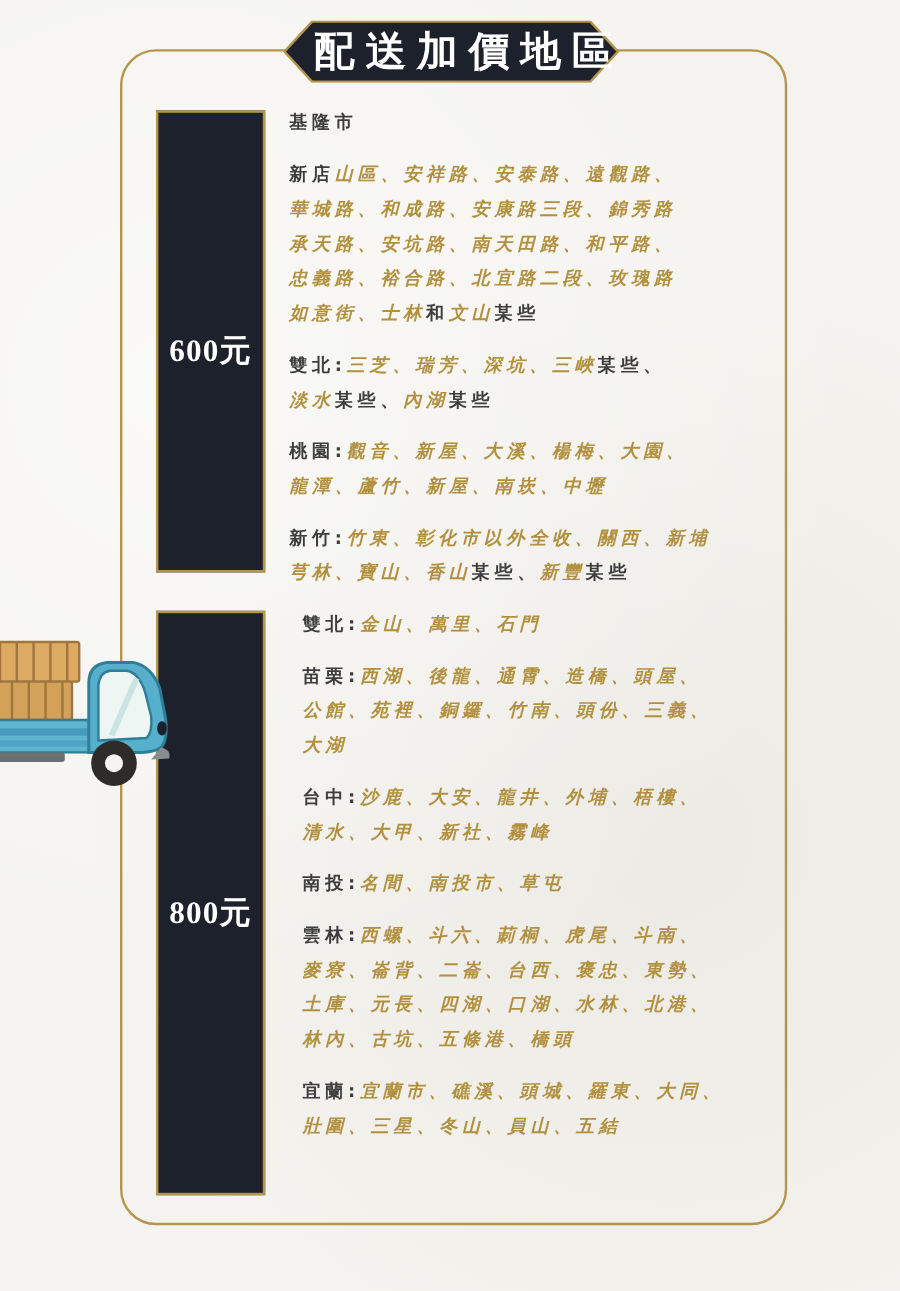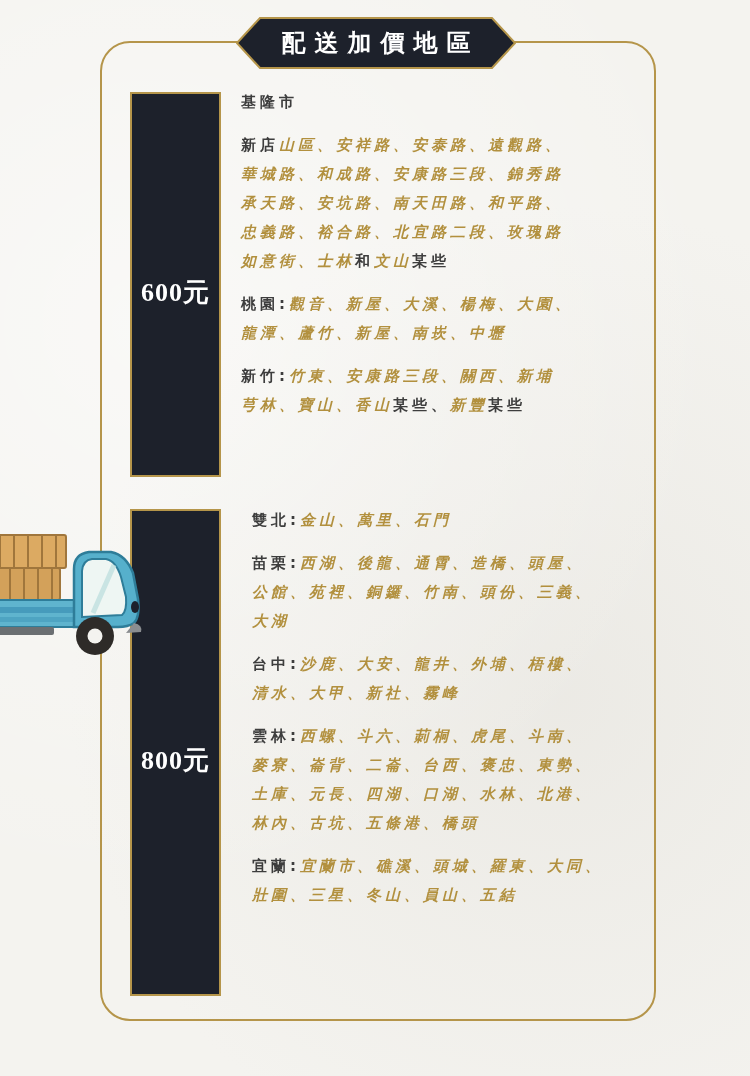--- a/index.html
+++ b/index.html
@@ -25,26 +25,26 @@
     background: transparent;
   }
   .banner {
     position: absolute;
     left: 236px; top: 17px;
     width: 280px; height: 52px;
   }
   .banner svg { display: block; }
   .banner-title {
     position: absolute;
-    left: 0; top: 0; width: 100%; height: 100%;
+    left: 10px; top: 0; width: 100%; height: 100%;
     display: flex; align-items: center; justify-content: center;
     color: #ffffff;
     font-family: "Liberation Serif", "DejaVu Serif", serif;
     font-weight: bold;
-    font-size: 24px;
+    font-size: 34px;
     letter-spacing: 9px;
     text-indent: 9px;
   }
   .price-bar {
     position: absolute;
     left: 130px;
     width: 91px;
     background: var(--ink, #1d212b);
     border: 2px solid var(--gold, #b5954a);
     display: flex; align-items: center; justify-content: center;
@@ -105,32 +105,35 @@
     <span class="price-label">800元</span>
   </div>
 
   <div class="regions sec-600">
       <p><span class="seg-dark">基隆市</span></p>
       <p><span class="seg-dark">新店</span><span class="seg-gold">山區、安祥路、安泰路、遠觀路、
 華城路、和成路、安康路三段、錦秀路
 承天路、安坑路、南天田路、和平路、
 忠義路、裕合路、北宜路二段、玫瑰路
 如意街、士林</span><span class="seg-dark">和</span><span class="seg-gold">文山</span><span class="seg-dark">某些</span></p>
+      <p><span class="seg-dark">雙北:</span><span class="seg-gold">三芝、瑞芳、深坑、三峽</span><span class="seg-dark">某些、
+</span><span class="seg-gold">淡水</span><span class="seg-dark">某些、</span><span class="seg-gold">內湖</span><span class="seg-dark">某些</span></p>
       <p><span class="seg-dark">桃園:</span><span class="seg-gold">觀音、新屋、大溪、楊梅、大園、
 龍潭、蘆竹、新屋、南崁、中壢</span></p>
-      <p><span class="seg-dark">新竹:</span><span class="seg-gold">竹東、安康路三段、關西、新埔
+      <p><span class="seg-dark">新竹:</span><span class="seg-gold">竹東、彰化市以外全收、關西、新埔
 芎林、寶山、香山</span><span class="seg-dark">某些、</span><span class="seg-gold">新豐</span><span class="seg-dark">某些</span></p>
     </div>
   <div class="regions sec-800">
       <p><span class="seg-dark">雙北:</span><span class="seg-gold">金山、萬里、石門</span></p>
       <p><span class="seg-dark">苗栗:</span><span class="seg-gold">西湖、後龍、通霄、造橋、頭屋、
 公館、苑裡、銅鑼、竹南、頭份、三義、
 大湖</span></p>
       <p><span class="seg-dark">台中:</span><span class="seg-gold">沙鹿、大安、龍井、外埔、梧樓、
 清水、大甲、新社、霧峰</span></p>
+      <p><span class="seg-dark">南投:</span><span class="seg-gold">名間、南投市、草屯</span></p>
       <p><span class="seg-dark">雲林:</span><span class="seg-gold">西螺、斗六、莿桐、虎尾、斗南、
 麥寮、崙背、二崙、台西、褒忠、東勢、
 土庫、元長、四湖、口湖、水林、北港、
 林內、古坑、五條港、橋頭</span></p>
       <p><span class="seg-dark">宜蘭:</span><span class="seg-gold">宜蘭市、礁溪、頭城、羅東、大同、
 壯圍、三星、冬山、員山、五結</span></p>
     </div>
 
   <svg class="truck" viewBox="0 0 152 132">
 

